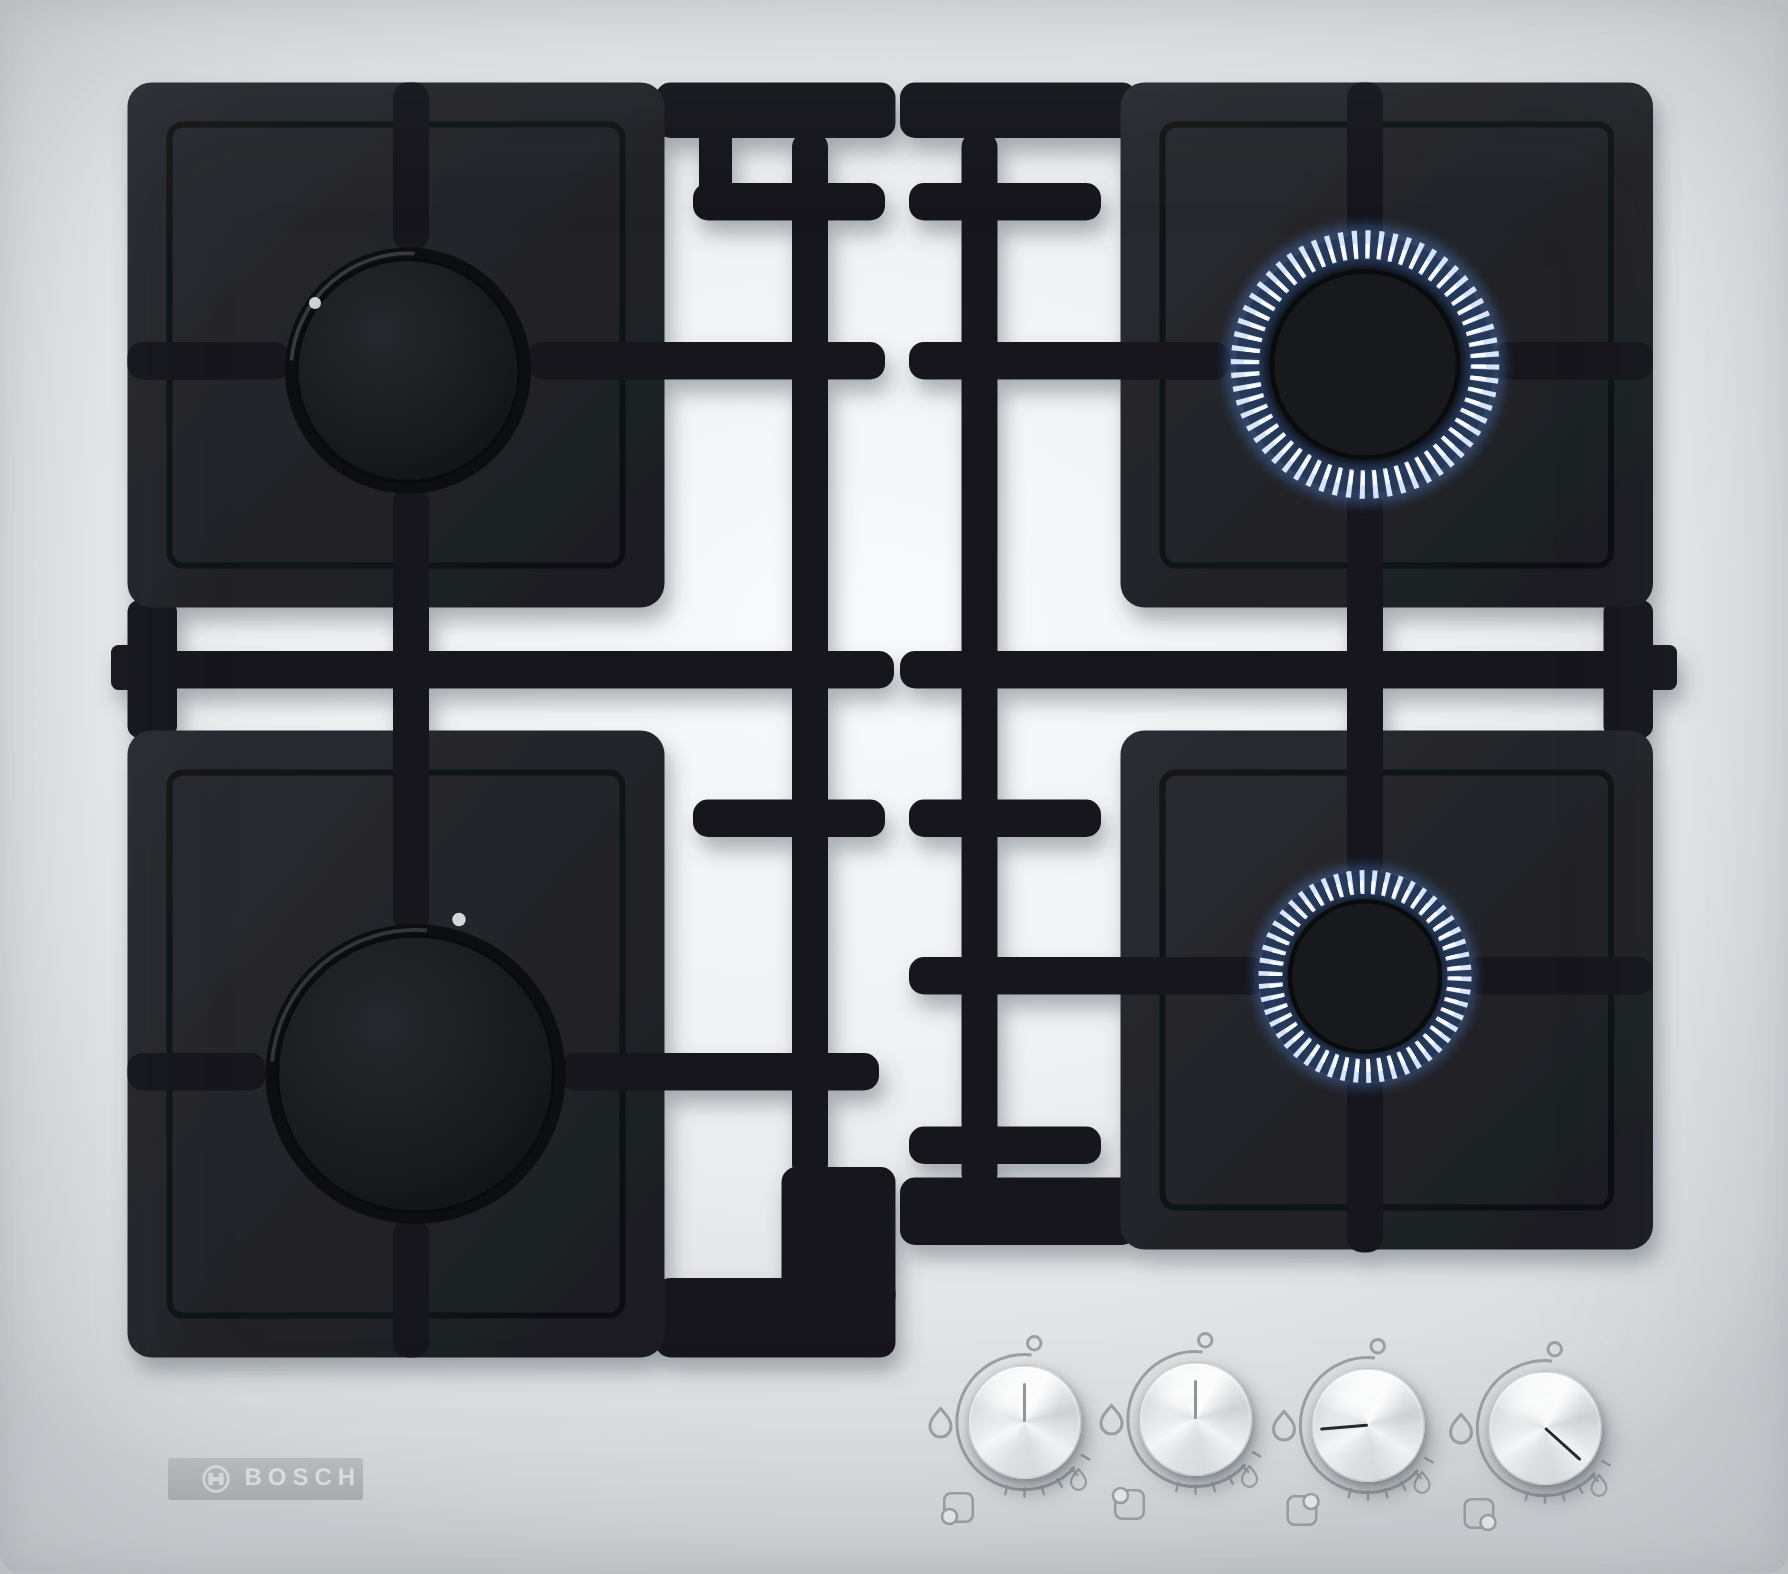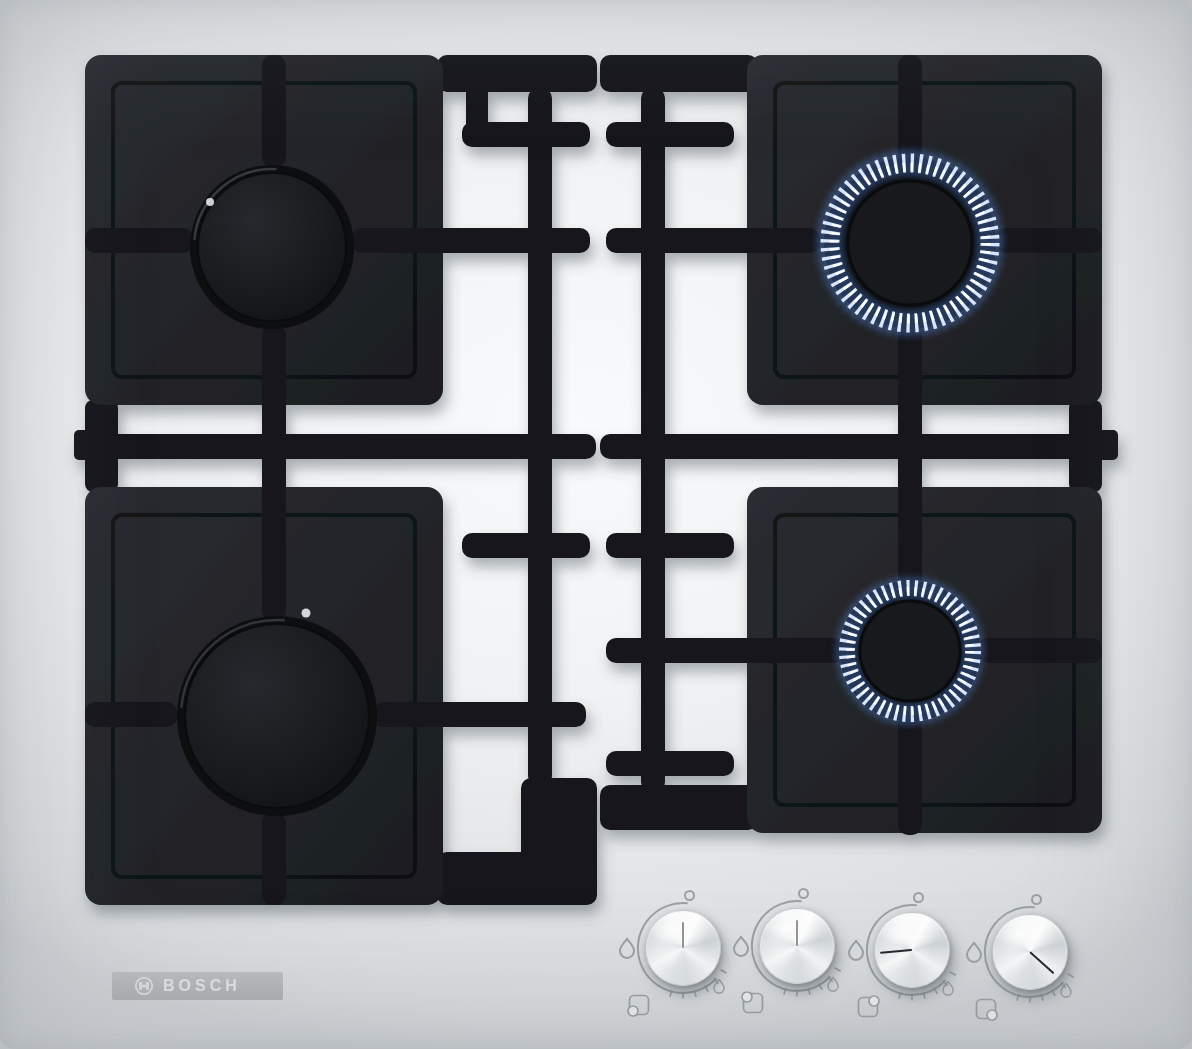--- a/index.html
+++ b/index.html
@@ -17,21 +17,21 @@
       conic-gradient(from 200deg,#e2e6e8,#f8fafa 40deg,#c7cdd0 90deg,#f3f5f6 140deg,#ffffff 185deg,#cfd4d7 235deg,#f5f7f8 285deg,#dde1e3 330deg,#e2e6e8 360deg);
     box-shadow: 4px 8px 14px rgba(72,79,86,.42), 1px 2px 5px rgba(72,79,86,.35), inset 0 1px 2px rgba(255,255,255,.9);
     border:1px solid rgba(150,156,160,.38);box-sizing:border-box;}
   .pointer{position:absolute;left:calc(50% - 1px);top:50%;width:2px;height:32px;border-radius:2px;
     background:#24272b;transform-origin:50% 0;}
   .dial,.posicon{position:absolute;}
   .dln{fill:none;stroke:#9aa0a3;stroke-width:2;}
   .tick{stroke:#9aa0a3;stroke-width:1.6;}
   .pln{fill:none;stroke:#9aa0a3;stroke-width:1.7;}
   .pcirc{fill:#ebedee;stroke:#9aa0a3;stroke-width:1.7;}
-  .logo{position:absolute;left:112px;top:972px;width:171px;height:28px;border-radius:2px;
+  .logo{position:absolute;left:112px;top:972px;width:130px;height:28px;border-radius:2px;
     background:linear-gradient(180deg,#bbbec0,#adb0b2);display:flex;align-items:center;
     padding-left:22px;gap:9px;box-sizing:border-box;}
   .logo-text{font-weight:bold;font-size:16px;line-height:1;letter-spacing:4px;color:#e0e2e3;}
 </style>
 </head>
 <body>
 
 <div class="stage">
 
   <svg class="hob" width="1192" height="1049" viewBox="0 0 1192 1049">

